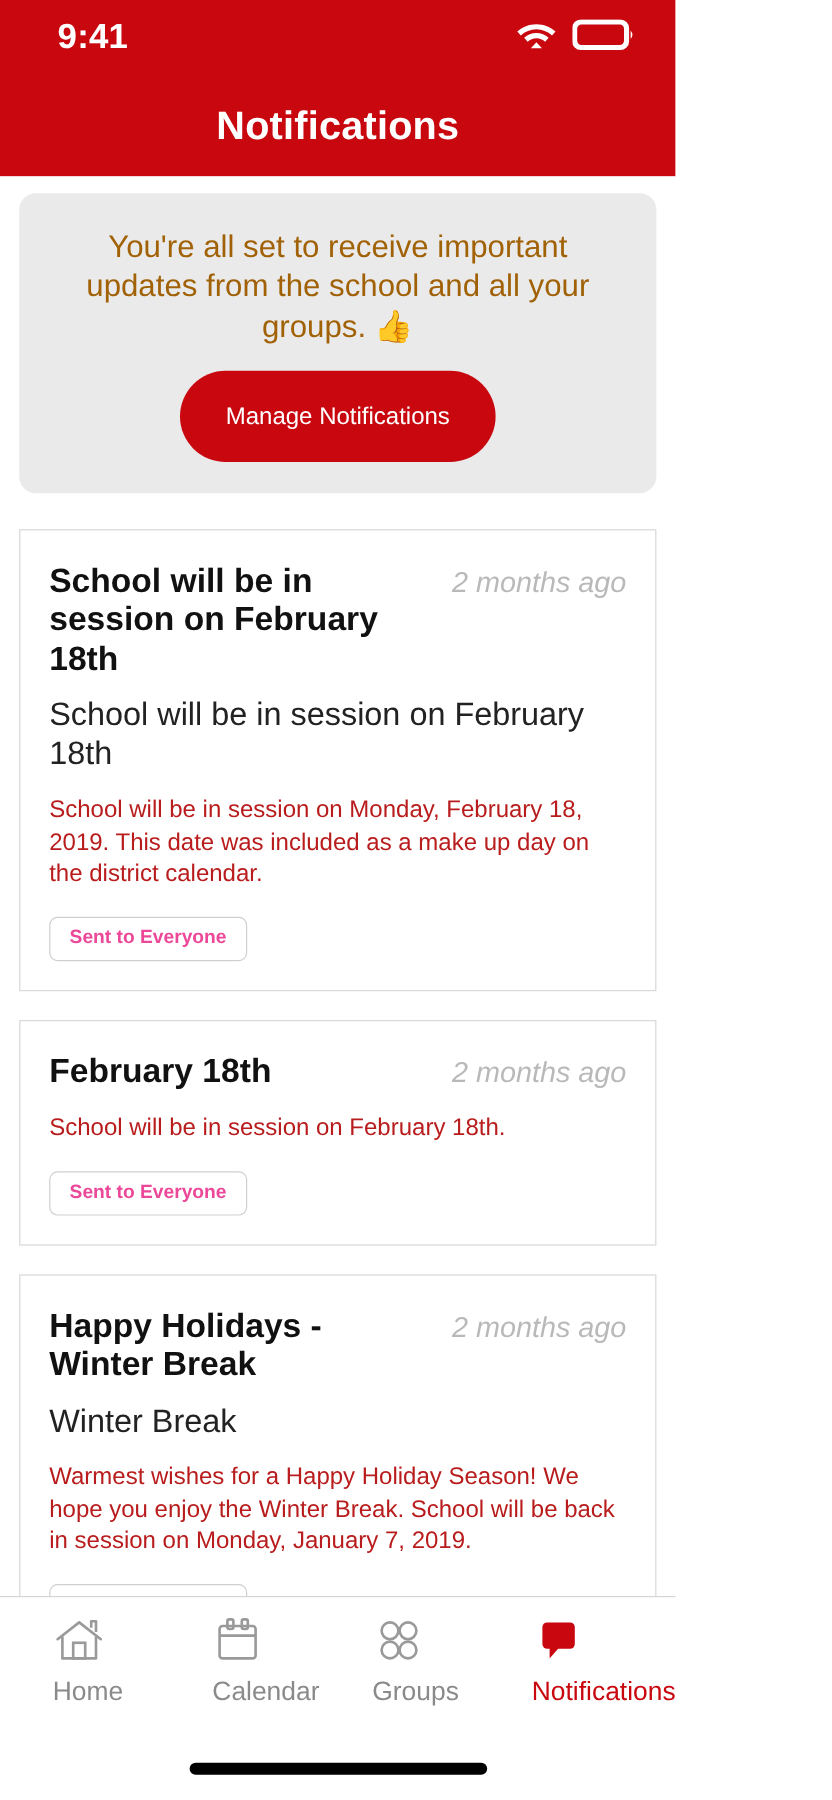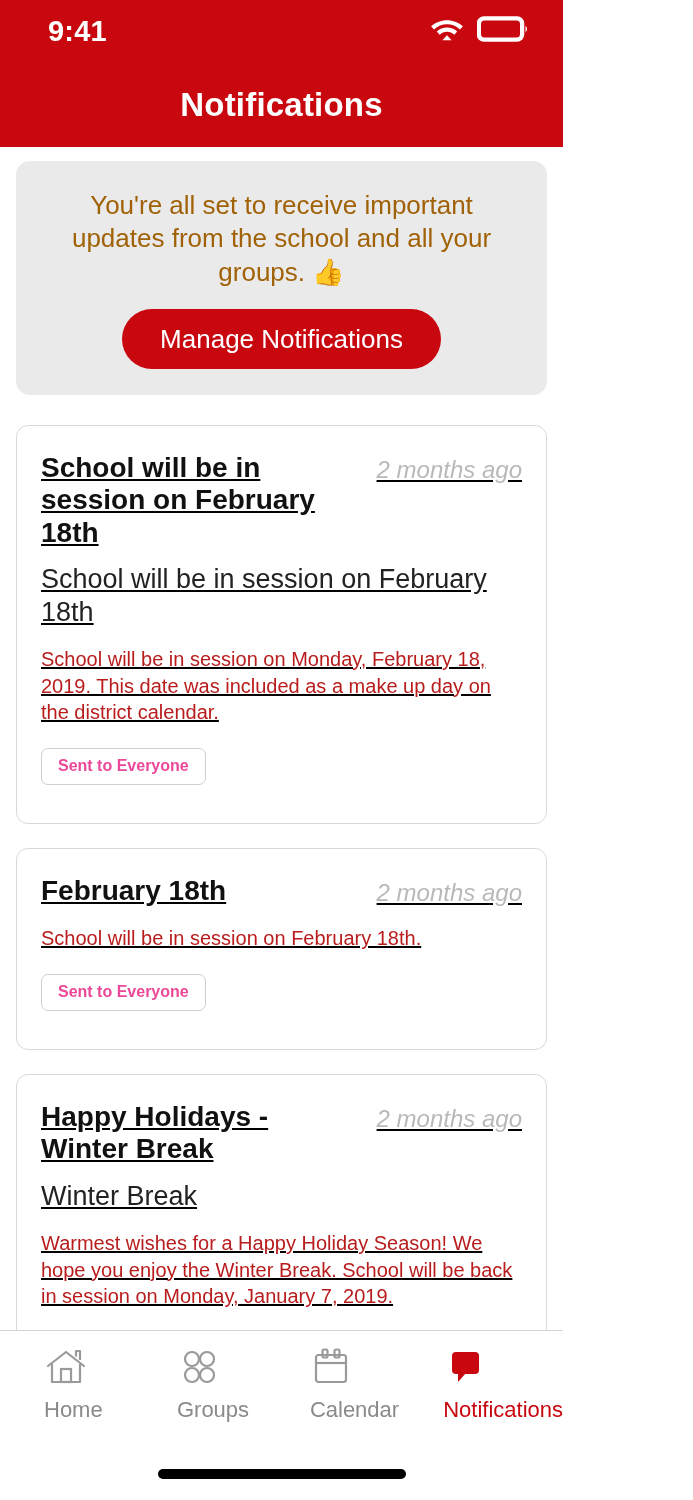--- a/index.html
+++ b/index.html
@@ -94,43 +94,42 @@
     line-height: 1.28;
     color: #a16207;
     padding: 0 6px;
   }
 
   .promo-btn {
     display: inline-block;
     margin-top: 20px;
     background: #c8070f;
     color: #ffffff;
-    font-size: 26px;
+    font-size: 20px;
     border: none;
     border-radius: 40px;
-    padding: 17px 38px;
+    padding: 28px 38px;
     font-family: "Liberation Sans", sans-serif;
     cursor: pointer;
     line-height: 1;
   }
 
   
   .notif-list {
     padding: 30px 16px 0 16px;
     display: flex;
     flex-direction: column;
     gap: 24px;
   }
 
   .notif-card {
     border: 1px solid #d8d8d8;
-    border-radius: 12px;
-    background: #ffffff;
-    padding: 26px 24px 38px 24px;
-    text-decoration: underline;
+    border-radius: 0;
+    background: #ffffff;
+    padding: 26px 24px 24px 24px;
   }
 
   .notif-head {
     display: flex;
     align-items: flex-start;
     justify-content: space-between;
     gap: 14px;
   }
 
   .notif-title {
@@ -310,42 +309,42 @@
           <path d="M8 16.8 V35 H36 V16.8" fill="none" stroke="#9a9a9a" stroke-width="2.2" stroke-linejoin="round"></path>
           <rect x="17" y="22" width="10" height="13" fill="none" stroke="#9a9a9a" stroke-width="2.2"></rect>
           <path d="M32 9.5 V4 H36 V13" fill="none" stroke="#9a9a9a" stroke-width="2.2" stroke-linejoin="round"></path>
         </svg>
       </span>
       <span class="tab-label">Home</span>
     </div>
 
     <div class="tab">
       <span class="tab-icon">
+        <svg width="42" height="42" viewBox="0 0 42 42">
+          <rect x="6" y="9" width="30" height="27" rx="2.5" ry="2.5" fill="none" stroke="#9a9a9a" stroke-width="2.2"></rect>
+          <line x1="6" y1="17" x2="36" y2="17" stroke="#9a9a9a" stroke-width="2.2"></line>
+          <rect x="12.5" y="3.5" width="5" height="8" rx="1.6" ry="1.6" fill="none" stroke="#9a9a9a" stroke-width="2.2"></rect>
+          <rect x="24.5" y="3.5" width="5" height="8" rx="1.6" ry="1.6" fill="none" stroke="#9a9a9a" stroke-width="2.2"></rect>
+        </svg>
+      </span>
+      <span class="tab-label">Calendar</span>
+    </div>
+
+    <div class="tab">
+      <span class="tab-icon">
         <svg width="44" height="40" viewBox="0 0 44 40">
           <circle cx="15" cy="12" r="7" fill="none" stroke="#9a9a9a" stroke-width="2.2"></circle>
           <circle cx="30" cy="12" r="7" fill="none" stroke="#9a9a9a" stroke-width="2.2"></circle>
           <circle cx="15" cy="28" r="7" fill="none" stroke="#9a9a9a" stroke-width="2.2"></circle>
           <circle cx="30" cy="28" r="7" fill="none" stroke="#9a9a9a" stroke-width="2.2"></circle>
         </svg>
       </span>
       <span class="tab-label">Groups</span>
     </div>
 
-    <div class="tab">
-      <span class="tab-icon">
-        <svg width="42" height="42" viewBox="0 0 42 42">
-          <rect x="6" y="9" width="30" height="27" rx="2.5" ry="2.5" fill="none" stroke="#9a9a9a" stroke-width="2.2"></rect>
-          <line x1="6" y1="17" x2="36" y2="17" stroke="#9a9a9a" stroke-width="2.2"></line>
-          <rect x="12.5" y="3.5" width="5" height="8" rx="1.6" ry="1.6" fill="none" stroke="#9a9a9a" stroke-width="2.2"></rect>
-          <rect x="24.5" y="3.5" width="5" height="8" rx="1.6" ry="1.6" fill="none" stroke="#9a9a9a" stroke-width="2.2"></rect>
-        </svg>
-      </span>
-      <span class="tab-label">Calendar</span>
-    </div>
-
     <div class="tab active">
       <span class="tab-icon">
         <svg width="44" height="42" viewBox="0 0 44 42">
           <rect x="9" y="6" width="27" height="22" rx="4" ry="4" fill="#c8070f"></rect>
           <path d="M15 26 L15 36 L23 27 Z" fill="#c8070f"></path>
         </svg>
       </span>
       <span class="tab-label">Notifications</span>
     </div>
   </div>

